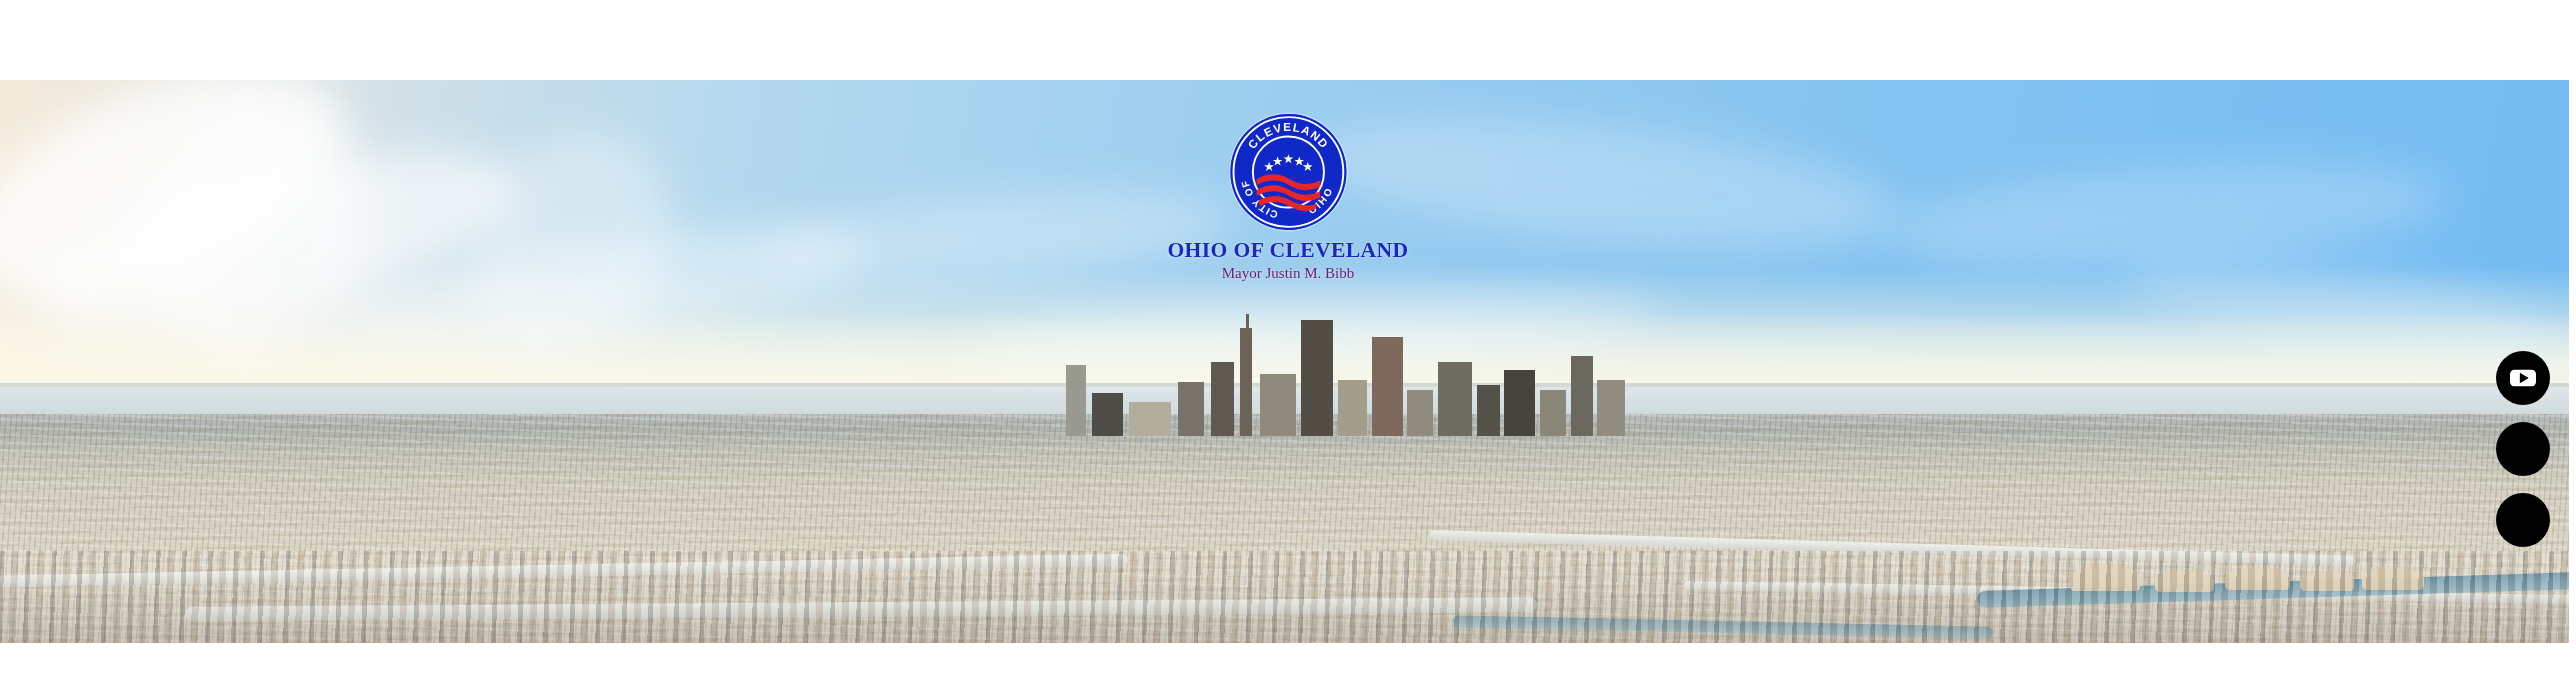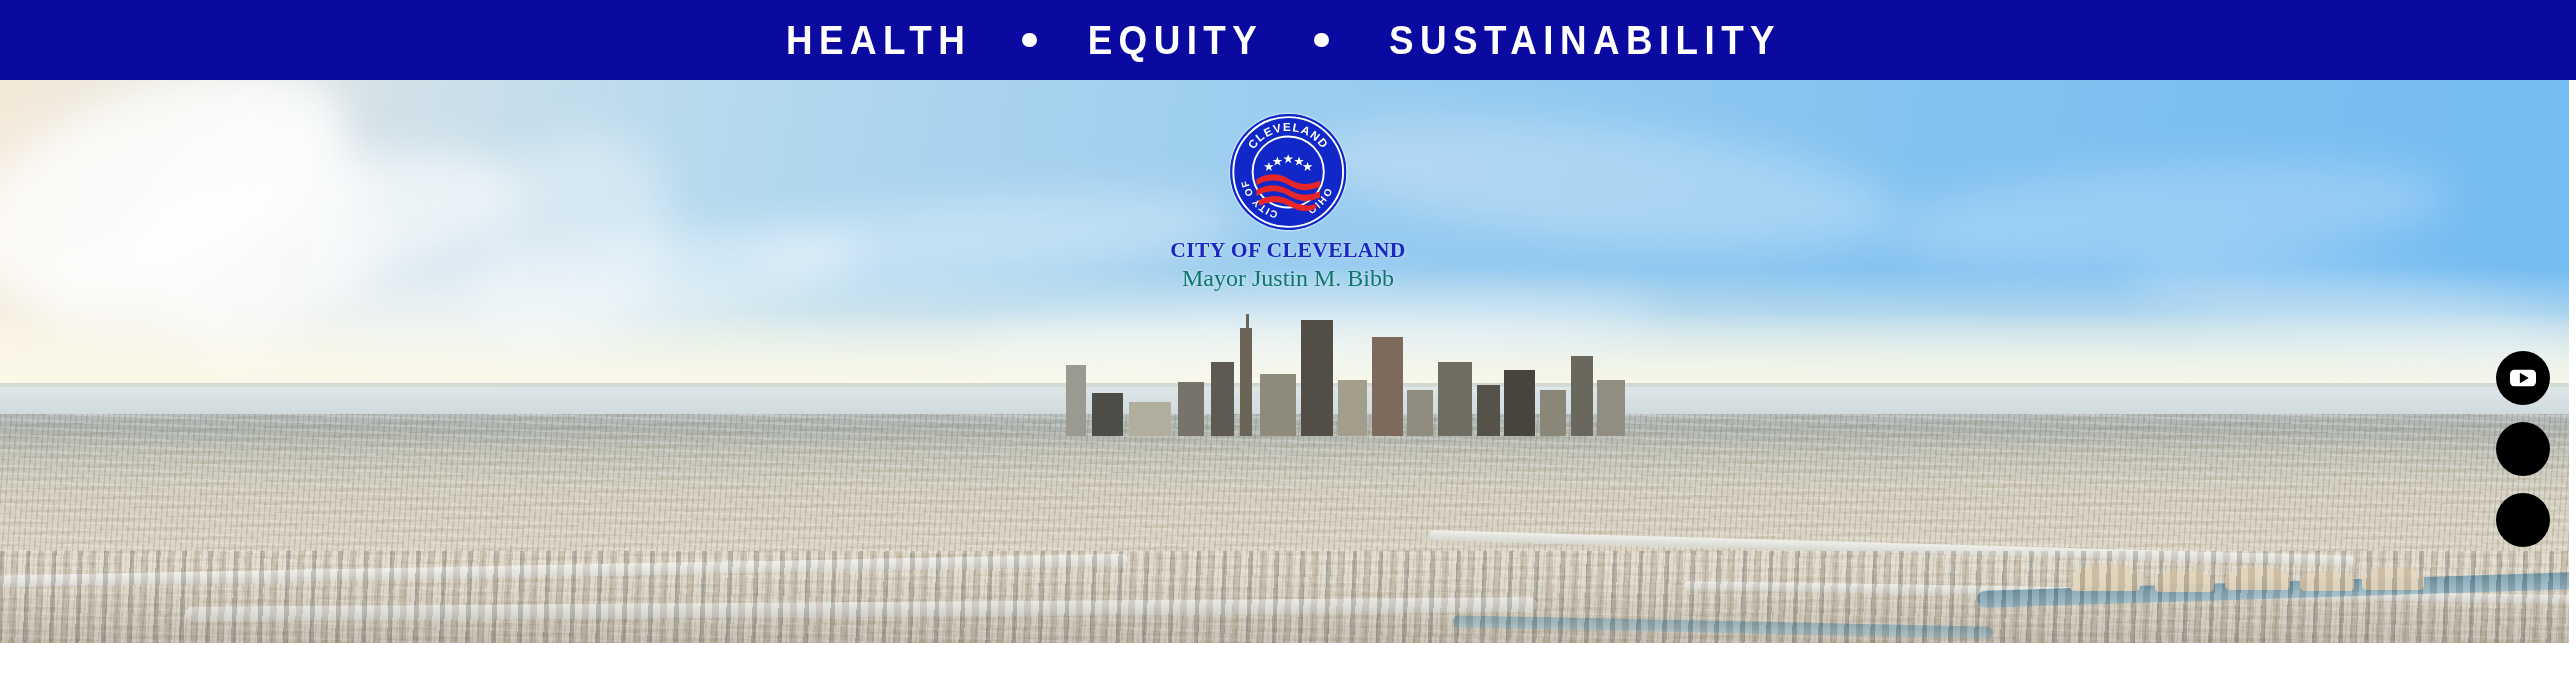--- a/index.html
+++ b/index.html
@@ -166,21 +166,21 @@
     background:#1028c8;margin:0 auto;
     box-shadow:0 0 0 1.5px rgba(255,255,255,.35);
   }
   .seal svg{position:absolute;left:0;top:0;width:116px;height:116px;}
   .org-name{
     margin-top:7.7px;color:#1a27c2;font-weight:700;font-size:21.6px;
     letter-spacing:0.4px;font-family:"Liberation Serif", serif;
     text-shadow:0 0 3.1px rgba(255,255,255,.55);white-space:nowrap;
   }
   .org-sub{
-    margin-top:2.3px;color:#0f766e;font-weight:400;font-size:24px;
+    margin-top:2.3px;color:#701a75;font-weight:400;font-size:15px;
     font-family:"Liberation Serif", serif;
     text-shadow:0 0 3.1px rgba(255,255,255,.5);white-space:nowrap;
   }
 
   
   .headline{
     position:absolute;left:0;top:292px;width:2576px;
     text-align:center;z-index:30;pointer-events:none;
   }
   .headline span{
@@ -210,29 +210,20 @@
 
   
   .edge-right{position:absolute;right:0;top:80px;width:7px;height:564px;background:#ffffff;z-index:38;}
   .edge-bottom{position:absolute;left:0;top:643px;width:2576px;height:39px;background:#ffffff;z-index:38;}
 </style>
 </head>
 <body>
 
 <div id="page">
 
-  <div class="topbar">
-    <div class="topbar-inner">
-      <div class="tb-word">HEALTH</div>
-      <div class="tb-dot"></div>
-      <div class="tb-word">EQUITY</div>
-      <div class="tb-dot"></div>
-      <div class="tb-word">SUSTAINABILITY</div>
-    </div>
-  </div>
 
   <div class="hero">
     <div class="sky"></div>
     <div class="sky-hz"></div>
 
     <div class="cloud c1"></div>
     <div class="cloud c2"></div>
     <div class="cloud c3"></div>
     <div class="cloud c4"></div>
     <div class="cloud c10"></div>
@@ -313,21 +304,21 @@
           <polygon points="89,55 90.6,59.4 95.3,59.4 91.5,62.2 93,66.6 89,63.9 85,66.6 86.5,62.2 82.7,59.4 87.4,59.4"></polygon>
           <polygon points="100,62 101.6,66.4 106.3,66.4 102.5,69.2 104,73.6 100,70.9 96,73.6 97.5,69.2 93.7,66.4 98.4,66.4"></polygon>
         </g>
         <g>
           <path d="M34 84 Q56 72 76 84 Q96 96 116 86 L116 94 Q96 104 76 92 Q56 80 34 92 Z" fill="#e8262a"></path>
           <path d="M34 98 Q56 86 76 98 Q96 110 116 100 L116 108 Q96 118 76 106 Q56 94 34 106 Z" fill="#e8262a"></path>
           <path d="M36 112 Q58 100 78 112 Q96 122 112 116 L110 123 Q94 129 78 120 Q58 108 38 119 Z" fill="#e8262a"></path>
         </g>
       </svg>
     </div>
-    <div class="org-name">CITY OF CLEVELAND</div>
+    <div class="org-name">OHIO OF CLEVELAND</div>
     <div class="org-sub">Mayor Justin M. Bibb</div>
   </div>
 
 
   <div class="socials">
     <div class="soc">
       <svg width="34" height="34" viewBox="0 0 44 44">
         <rect x="5" y="11" width="34" height="22" rx="6" fill="#ffffff" fill-opacity="0"></rect>
         <path d="M5 17a6 6 0 0 1 6-6h22a6 6 0 0 1 6 6v10a6 6 0 0 1-6 6H11a6 6 0 0 1-6-6z
                  M18 15.5v13l11-6.5z" fill="#ffffff" fill-rule="evenodd" style="mix-blend-mode:destination-out"></path>

